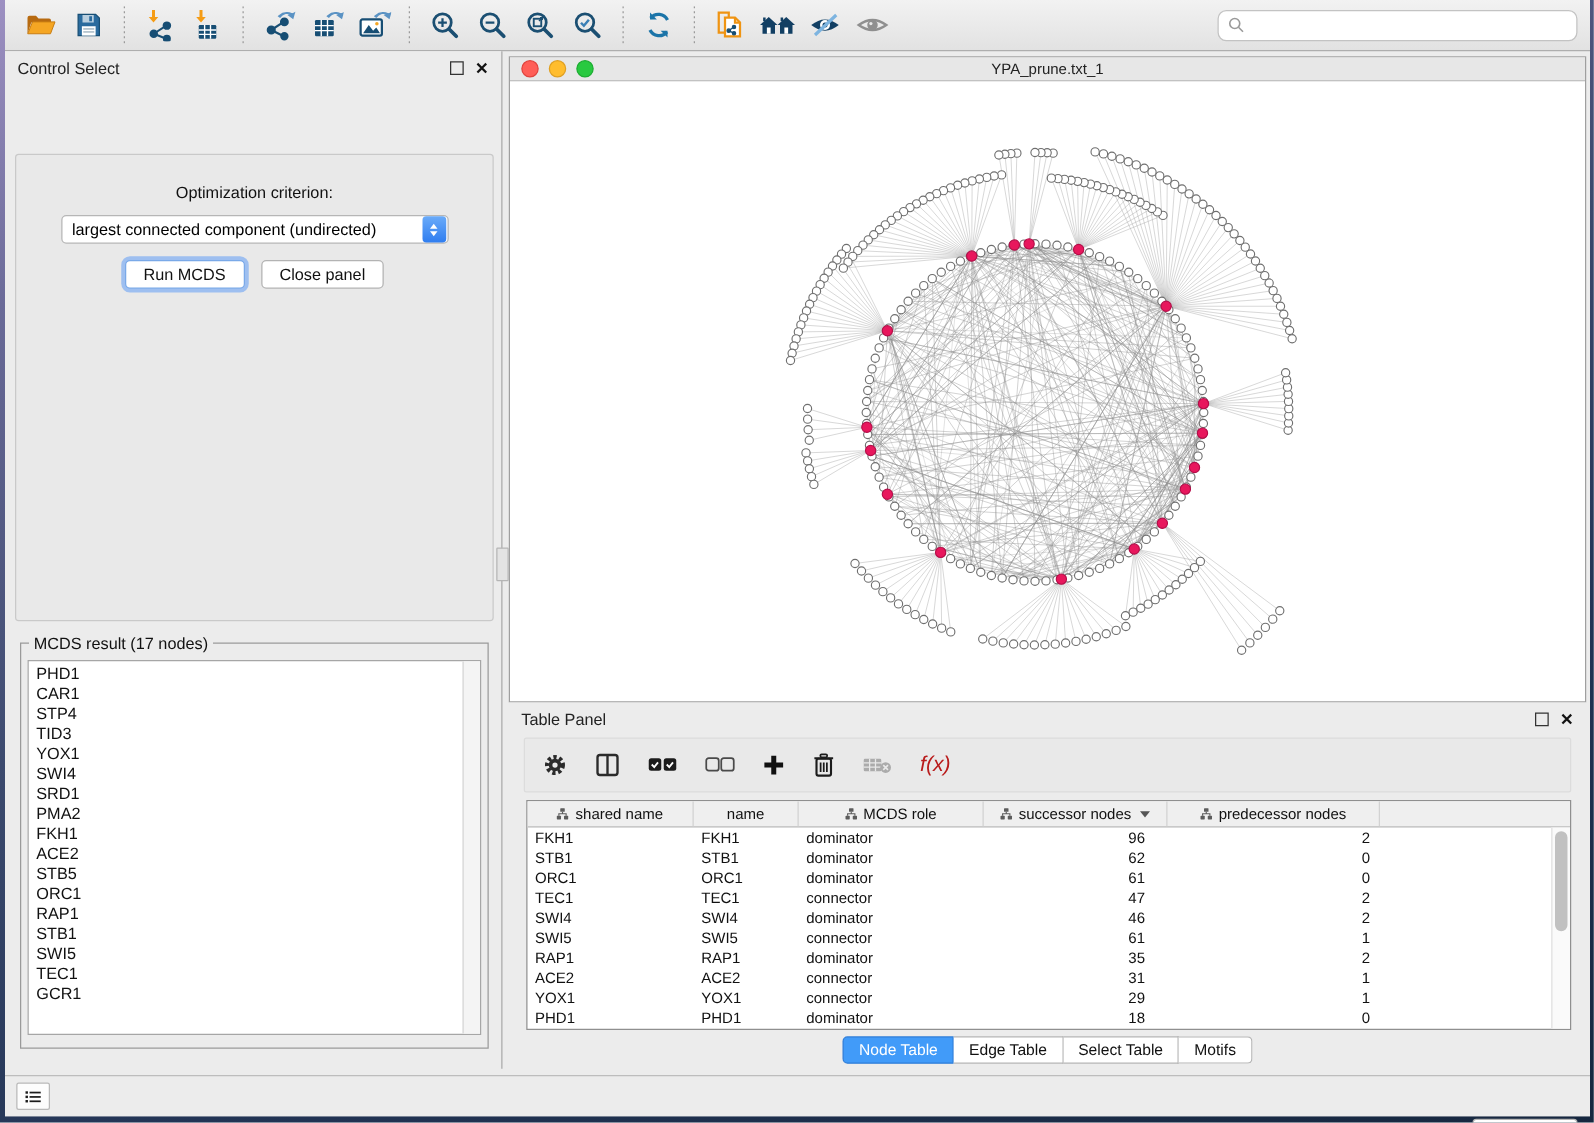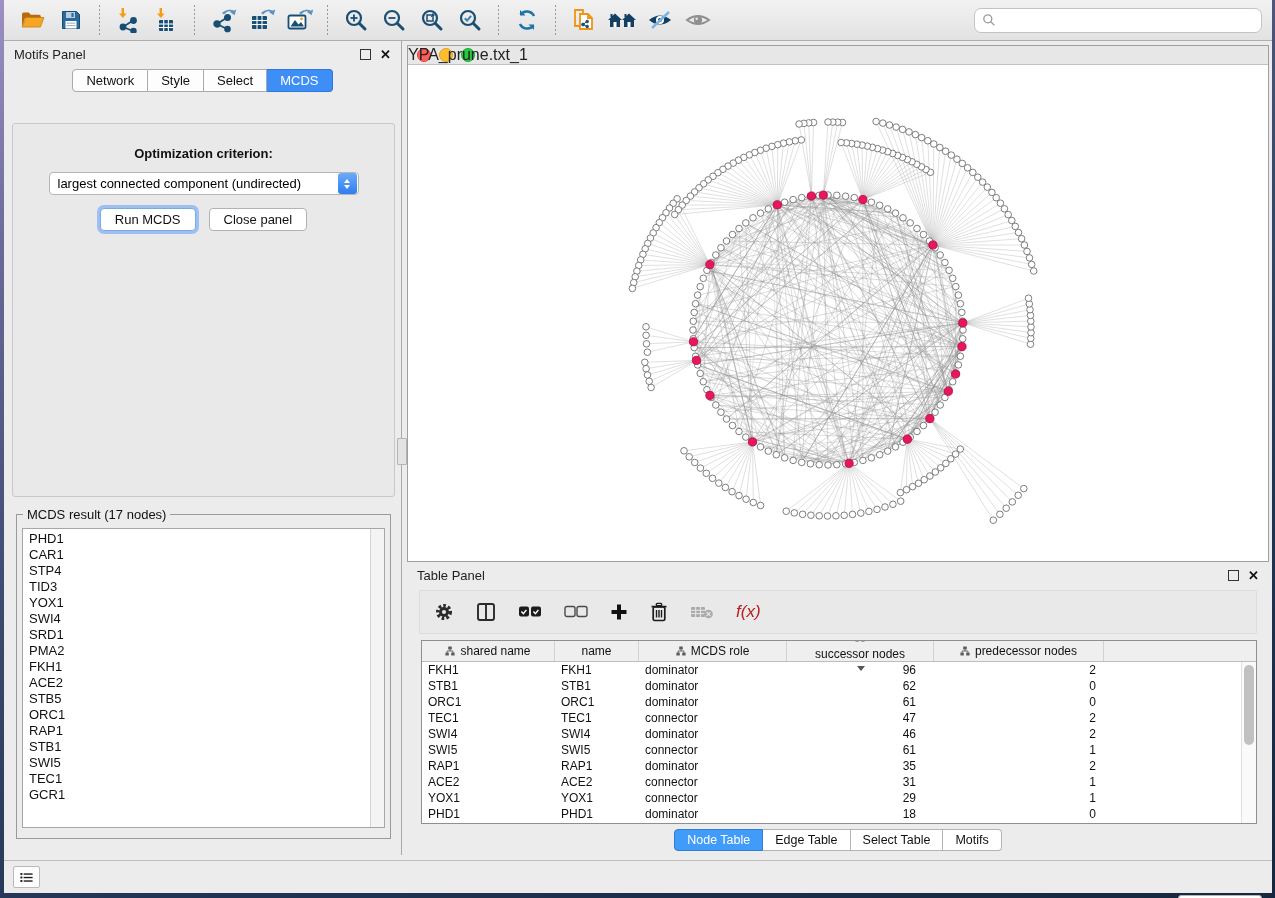--- a/index.html
+++ b/index.html
@@ -27,21 +27,21 @@
   .panel-winbtns{margin-left:auto;display:flex;gap:9px;align-items:center;}
   .wb-float{width:9px;height:9px;border:1.4px solid #333;display:inline-block;}
   .wb-close{font-size:13px;font-weight:bold;color:#111;line-height:9px;}
   .cp-tabs{display:flex;justify-content:center;position:relative;z-index:2;margin-top:2px;}
   .cp-tab{font-size:13px;padding:3px 13px;background:#fdfdfd;border:1px solid #a9a9a9;border-left:none;color:#111;}
   .cp-tab:first-child{border-left:1px solid #a9a9a9;border-radius:4px 0 0 4px;}
   .cp-tab:last-child{border-radius:0 4px 4px 0;}
   .cp-tab.active{background:#3e8ef7;border-color:#2f77d8;color:#fff;}
   .cp-body{position:absolute;left:8px;right:6px;top:82px;height:372px;background:#e9e9e9;
     border:1px solid #c9c9c9;border-radius:3px;}
-  .crit-label{text-align:center;font-size:13px;margin-top:22px;color:#111;font-weight:bold;}
+  .crit-label{text-align:center;font-size:13px;margin-top:22px;color:#111;}
   .selectbox{margin:11px auto 0;width:310px;height:23px;background:#fff;border:1px solid #b6b6b6;
     border-radius:4px;display:flex;align-items:center;font-size:13px;box-sizing:border-box;}
   .selectbox .sel-text{flex:1;padding-left:8px;white-space:nowrap;overflow:hidden;}
   .sel-stepper{width:19px;height:21px;border-radius:3px;margin-right:1px;
     background:linear-gradient(#6aabf9,#2f7df0);display:flex;flex-direction:column;align-items:center;justify-content:center;gap:2px;}
   .tri-up{width:0;height:0;border-left:3.5px solid transparent;border-right:3.5px solid transparent;border-bottom:4px solid #fff;}
   .tri-dn{width:0;height:0;border-left:3.5px solid transparent;border-right:3.5px solid transparent;border-top:4px solid #fff;}
   .btn-row{display:flex;justify-content:center;gap:13px;margin-top:13px;}
   .mac-btn{font-size:13px;font-family:"Liberation Sans",sans-serif;background:#fff;
     border:1px solid #b3b3b3;border-radius:4px;padding:3px 14px;color:#111;}
@@ -59,21 +59,21 @@
   
   .netwin{position:absolute;left:403px;top:45px;right:3px;height:517px;background:#fff;
     border:1px solid #9f9f9f;box-sizing:border-box;}
   .net-titlebar{height:18px;background:#e7e7e7;border-bottom:1px solid #c2c2c2;
     display:flex;align-items:center;position:relative;}
   .tlights{display:flex;gap:8px;margin-left:9px;}
   .tl{width:12px;height:12px;border-radius:50%;}
   .tl.red{background:#ff5e57;border:0.5px solid #e0443e;}
   .tl.yel{background:#ffbd2e;border:0.5px solid #dfa023;}
   .tl.grn{background:#28c940;border:0.5px solid #1dad32;}
-  .net-title{position:absolute;left:0;right:0;text-align:left;font-size:16px;color:#222;}
+  .net-title{position:absolute;left:0;right:0;text-align:center;font-size:12px;color:#222;}
   .net-canvas{position:absolute;left:0;right:0;top:18px;bottom:0;overflow:hidden;}
   
   .tpanel{position:absolute;left:403px;top:562px;right:3px;bottom:38px;background:#ececec;}
   .tp-toolbar{margin:2px 12px 0 12px;height:42px;background:#e9e9e9;border:1px solid #dcdcdc;border-radius:2px;
     display:flex;align-items:center;gap:22px;padding:0 14px;}
   .tp-ic{display:flex;align-items:center;justify-content:center;background:none;border:none;padding:0;}
   .fx{font-family:Liberation Sans, sans-serif;font-style:italic;font-size:17px;color:#b91c1c;}
   .tbl{position:absolute;left:14px;right:12px;top:78px;bottom:31px;background:#fff;border:1px solid #8f8f8f;overflow:hidden;}
   .tbl-head{display:flex;height:20px;background:#efefef;border-bottom:1px solid #bdbdbd;font-size:12px;color:#111;}
   .tbl-col{display:flex;align-items:center;justify-content:center;gap:5px;border-right:1px solid #d2d2d2;box-sizing:border-box;}
@@ -263,32 +263,26 @@
       <svg width="14" height="14" viewBox="0 0 14 14">
         <circle cx="5.8" cy="5.8" r="4" fill="none" stroke="#9a9a9a" stroke-width="1.3"></circle>
         <line x1="8.8" y1="8.8" x2="12.4" y2="12.4" stroke="#9a9a9a" stroke-width="1.3"></line>
       </svg>
       <input type="text" placeholder="" style="">
     </div>
   </div>
 
   <div class="cpanel">
     <div class="panel-title-row">
-      <span>Motifs Panel</span>
+      <span>Control Select</span>
       <span class="panel-winbtns">
         <span class="wb-float"></span>
         <span class="wb-close">✕</span>
       </span>
     </div>
-    <div class="cp-tabs" id="cp-tabs">
-        <div class="cp-tab">Network</div>
-        <div class="cp-tab">Style</div>
-        <div class="cp-tab">Select</div>
-        <div class="cp-tab active">MCDS</div>
-      </div>
     <div class="cp-body">
       <div class="crit-label">Optimization criterion:</div>
       <div class="selectbox">
         <span class="sel-text">largest connected component (undirected)</span>
         <span class="sel-stepper">
           <span class="tri-up"></span>
             <span class="tri-dn"></span>
         </span>
       </div>
       <div class="btn-row">
@@ -1255,21 +1249,21 @@
                 <g fill="#5c5c5c">
                   <rect x="3.2" y="0.5" width="3.6" height="2.9" rx="0.5"></rect>
                   <rect x="0.4" y="6.6" width="3.4" height="2.9" rx="0.5"></rect>
                   <rect x="6.2" y="6.6" width="3.4" height="2.9" rx="0.5"></rect>
                 </g>
                 <path d="M5 3.4 V5 M2.1 6.6 V5 H7.9 V6.6" fill="none" stroke="#5c5c5c" stroke-width="0.9"></path>
               </svg>
             </span>
             <span>MCDS role</span>
           </div>
-          <div class="tbl-col" style="width: 147px; flex-direction: column;">
+          <div class="tbl-col" style="width: 147px;">
             <span style="display:flex">
               <svg width="10" height="10" viewBox="0 0 10 10">
                 <g fill="#5c5c5c">
                   <rect x="3.2" y="0.5" width="3.6" height="2.9" rx="0.5"></rect>
                   <rect x="0.4" y="6.6" width="3.4" height="2.9" rx="0.5"></rect>
                   <rect x="6.2" y="6.6" width="3.4" height="2.9" rx="0.5"></rect>
                 </g>
                 <path d="M5 3.4 V5 M2.1 6.6 V5 H7.9 V6.6" fill="none" stroke="#5c5c5c" stroke-width="0.9"></path>
               </svg>
             </span>

